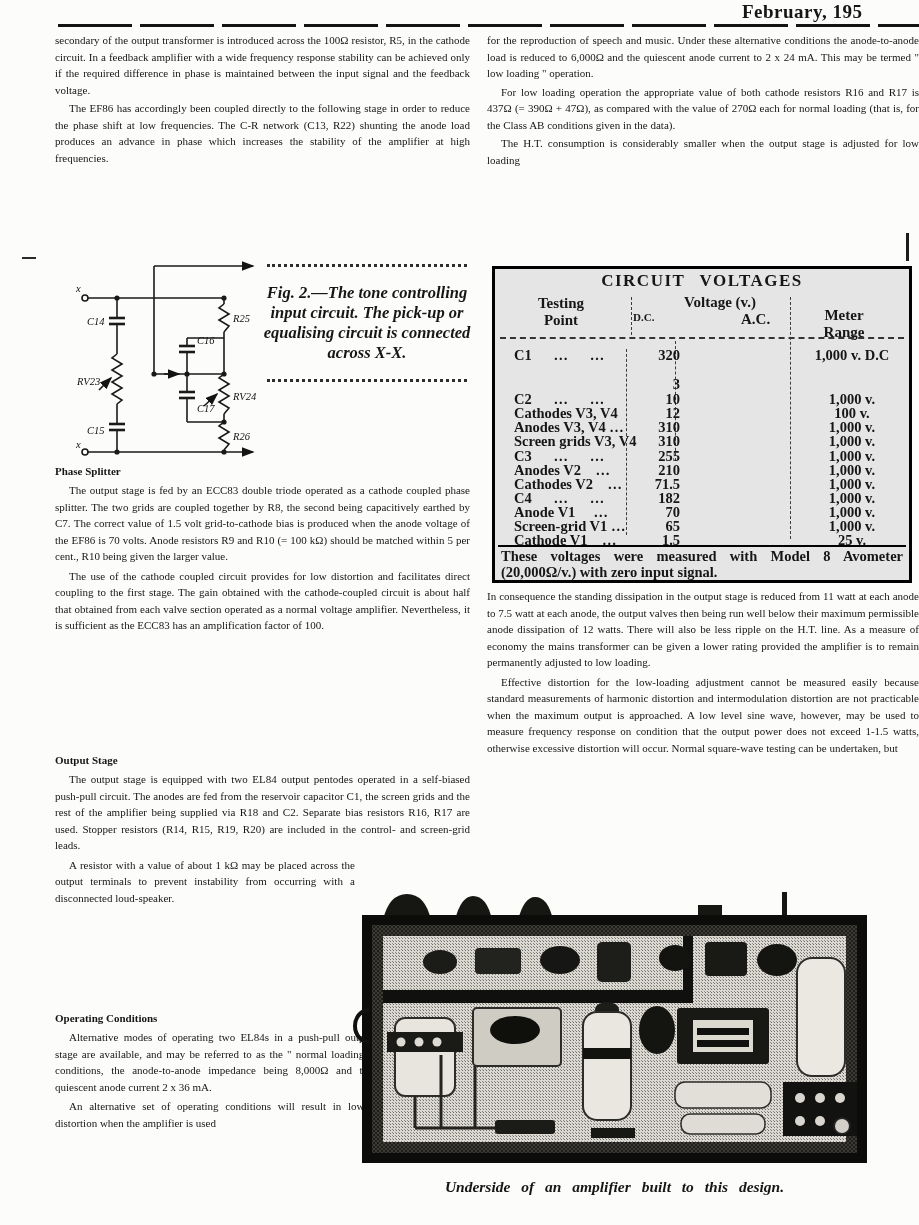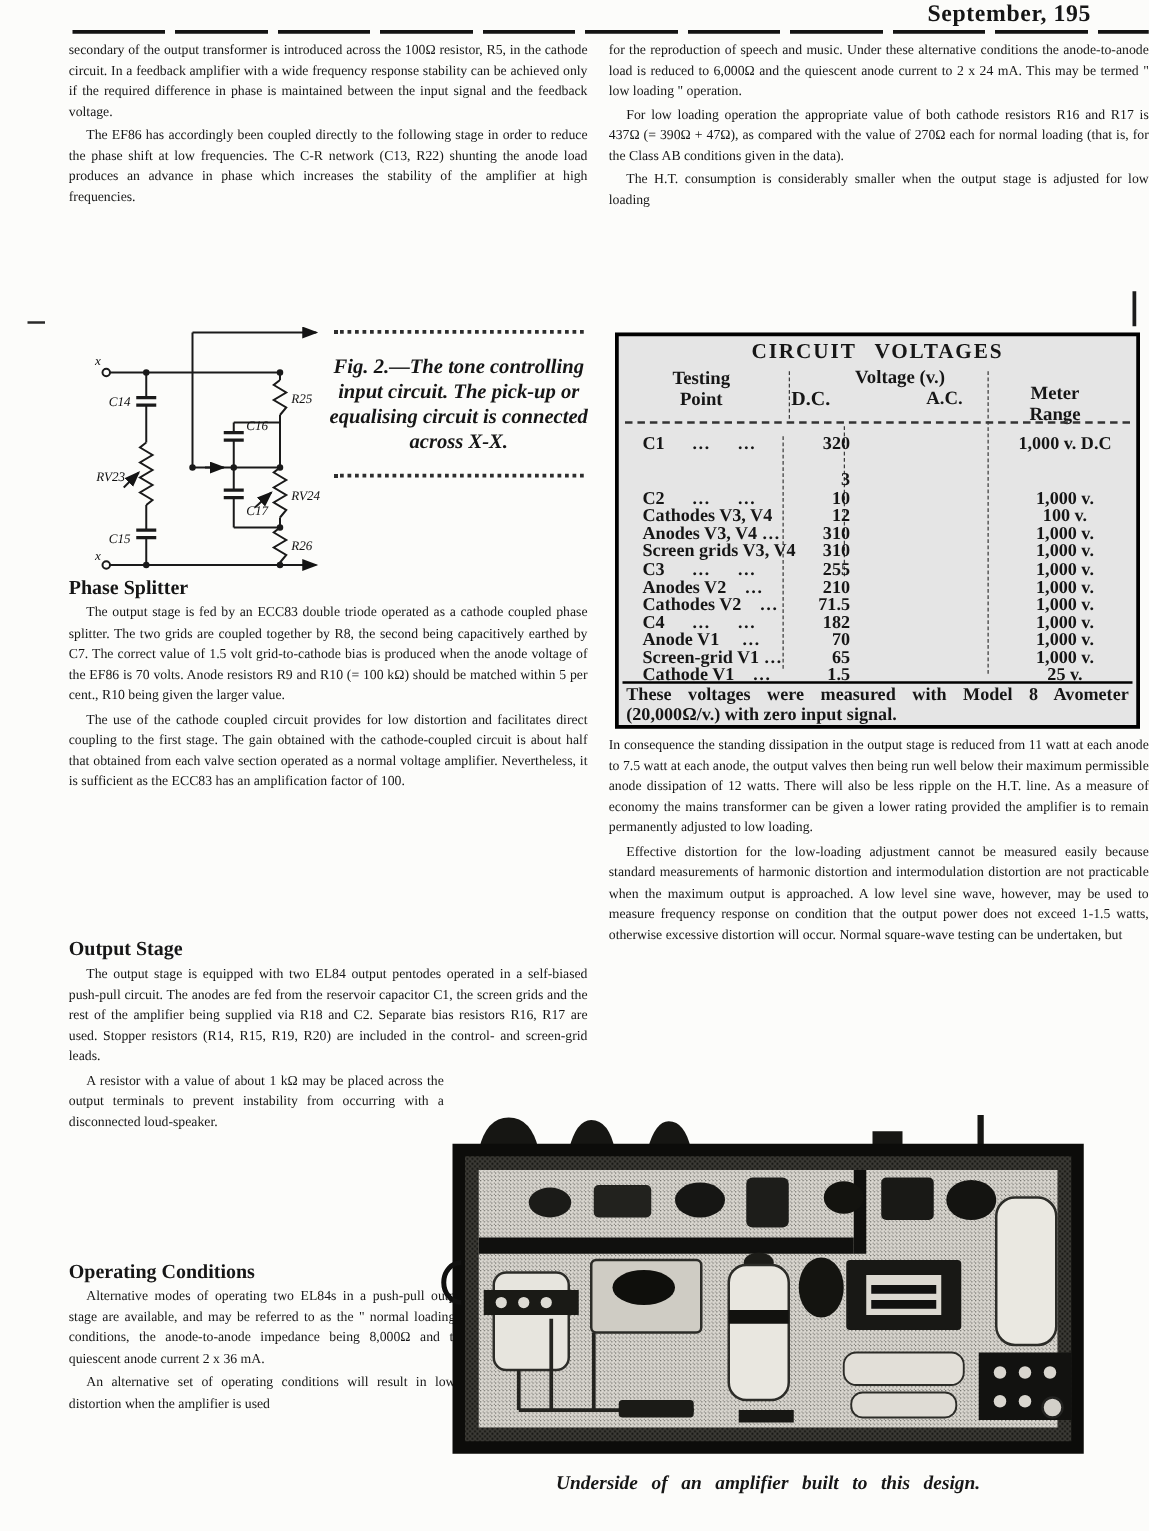--- a/index.html
+++ b/index.html
@@ -12,21 +12,21 @@
   .hdr-date{position:absolute;top:1px;left:742px;font-size:19px;font-weight:bold;letter-spacing:.5px;}
   .hdr-rule{position:absolute;top:24px;left:58px;width:861px;height:3px;
     background:repeating-linear-gradient(90deg,#141414 0 74px,transparent 74px 82px);}
   .artifact-r{position:absolute;left:906px;top:233px;width:3px;height:28px;background:#1c1c1c;}
   .artifact-l{position:absolute;left:22px;top:257px;width:14px;height:2px;background:#2a2a2a;}
 
   .colL{position:absolute;left:55px;top:30px;width:415px;}
   .colR{position:absolute;left:487px;top:30px;width:432px;}
   p{margin:0;font-size:11px;line-height:16.5px;text-align:justify;}
   p.ind{text-indent:14px;}
-  h3{margin:0 0 2px 0;font-size:16px;line-height:18px;font-weight:bold;}
+  h3{margin:0 0 2px 0;font-size:11px;line-height:18px;font-weight:bold;}
 
   .secA{position:absolute;top:2px;left:0;width:415px;}
   .secA p + p{margin-top:2px;}
   .fig{position:absolute;top:224px;left:0;width:415px;height:206px;}
   .fig svg{position:absolute;left:14px;top:0;}
   .capwrap{position:absolute;left:204px;top:10px;width:216px;}
   .dotrule{border-top:3px dotted #2e2e2e;margin:0 8px;height:0;}
   .figcap{margin:16px 2px;font-style:italic;font-weight:bold;font-size:16.5px;line-height:20px;text-align:center;}
   .secPS{position:absolute;top:432px;left:0;width:415px;}
   .secOS{position:absolute;top:721px;left:0;width:415px;}
@@ -40,21 +40,21 @@
   .secR2{position:absolute;top:558px;left:0;width:432px;}
   .secR2 p + p{margin-top:3px;}
 
   
   .cvt{position:absolute;top:236px;left:5px;width:414px;height:311px;border:3px solid #000;
        background:#e5e5e5;font-weight:bold;overflow:hidden;}
   .cvt-title{position:absolute;top:2px;left:0;width:100%;text-align:center;font-size:17px;
        letter-spacing:1.5px;word-spacing:9px;}
   .h-test{position:absolute;top:26px;left:10px;width:112px;text-align:center;font-size:15px;line-height:17px;}
   .h-volt{position:absolute;top:25px;left:160px;width:130px;text-align:center;font-size:15px;}
-  .h-dc{position:absolute;top:42px;left:138px;font-size:16px;}
+  .h-dc{position:absolute;top:42px;left:138px;font-size:11px;}
   .h-ac{position:absolute;top:42px;left:246px;font-size:15px;}
   .h-meter{position:absolute;top:38px;left:290px;width:118px;text-align:center;font-size:15px;line-height:17px;}
   .hrule{position:absolute;top:68px;left:5px;right:5px;border-top:2px dashed #333;}
   .vline{position:absolute;width:0;border-left:1.5px dashed #3c3c3c;}
   .vda{left:136px;top:28px;height:38px;}
   .vdb{left:131px;top:80px;height:186px;}
   .vdc{left:180px;top:72px;height:120px;}
   .vdd{left:295px;top:28px;height:242px;}
   .rows{position:absolute;left:6px;right:6px;top:78px;height:196px;font-size:14.5px;}
   .r{position:absolute;left:11px;right:0;height:15px;}
@@ -74,21 +74,21 @@
 
   .photo{position:absolute;left:345px;top:890px;}
   .photo-cap{position:absolute;left:367px;top:1178px;width:495px;text-align:center;
        font-style:italic;font-weight:bold;font-size:15.5px;word-spacing:7px;}
 
   .schem-label{font-style:italic;font-size:10.5px;fill:#111;font-family:"Liberation Serif",serif;}
 </style>
 </head>
 <body>
 
-<div class="hdr-date">September, 195</div>
+<div class="hdr-date">February, 195</div>
 <div class="hdr-rule"></div>
 <div class="artifact-r"></div>
 <div class="artifact-l"></div>
 
 <div class="colL">
   <div class="secA">
     <p>secondary of the output transformer is introduced across the 100Ω resistor, R5, in the cathode circuit. In a feedback amplifier with a wide frequency response stability can be achieved only if the required difference in phase is maintained between the input signal and the feedback voltage.</p>
     <p class="ind">The EF86 has accordingly been coupled directly to the following stage in order to reduce the phase shift at low frequencies.  The C-R network (C13, R22) shunting the anode load produces an advance in phase which increases the stability of the amplifier at high frequencies.</p>
   </div>
 

